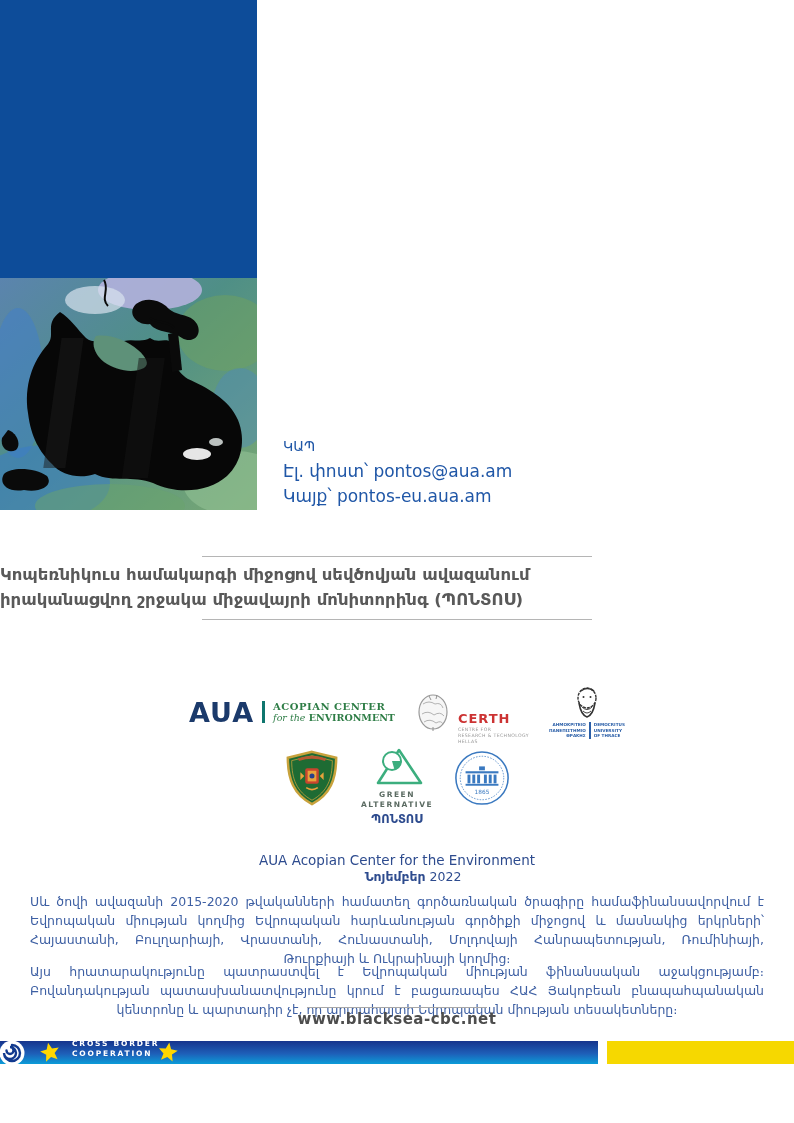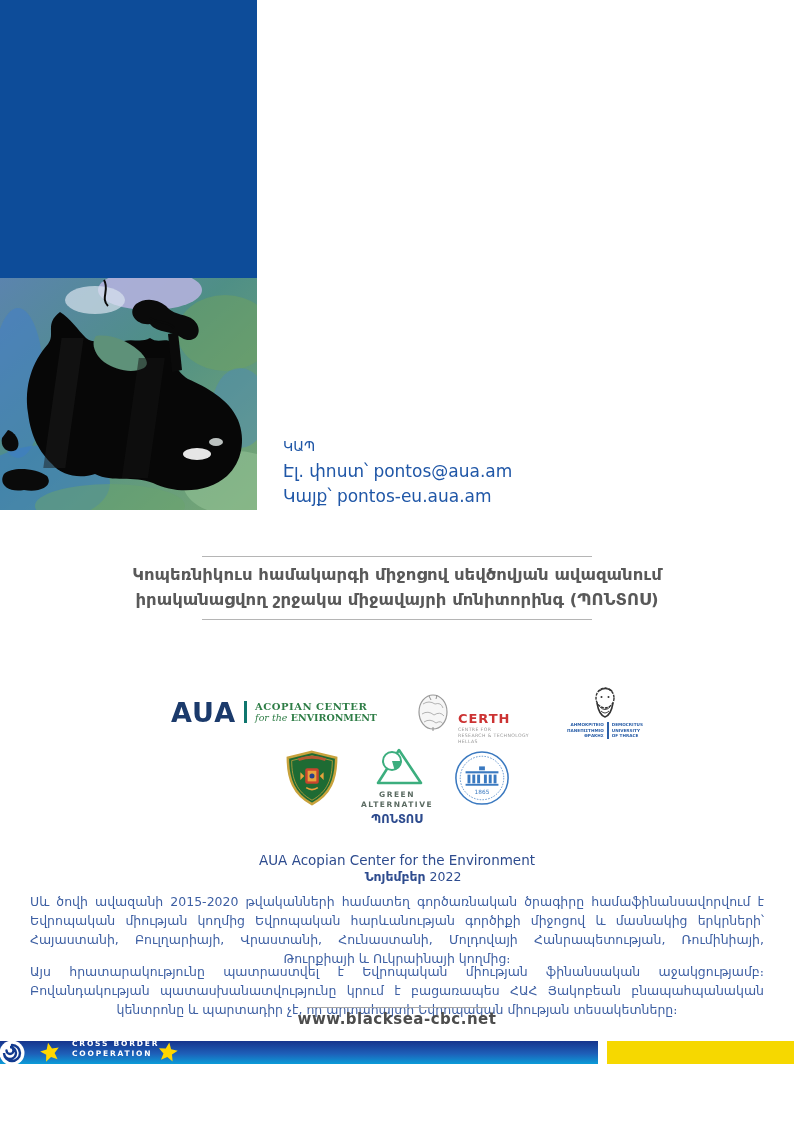--- a/index.html
+++ b/index.html
@@ -15,27 +15,27 @@
   
   .sat { position:absolute; left:0; top:278px; width:257px; height:232px; }
   .sat svg { display:block; width:100%; height:100%; }
 
   
   .contact { position:absolute; left:283px; top:433px; width:340px; color:#2057a7; }
   .contact-heading { font-size:14px; font-weight:normal; line-height:26px; }
   .contact-line { font-size:17px; line-height:25px; }
 
   
-  .title-block { position:absolute; left:0; top:556px; width:100%; text-align:center;border-radius:25px; }
+  .title-block { position:absolute; left:0; top:556px; width:100%; text-align:left;border-radius:25px; }
   .sep { width:390px; margin:0 auto; border-top:1px solid #b5b5b5; height:0; }
   .title-text { font-size:16.5px; font-weight:bold; color:#595959; line-height:25px; padding:5px 0 7px 0; }
 
   
   .logos-row { position:absolute; left:0; width:100%; display:flex; justify-content:center; align-items:center; }
-  .row1 { top:684px; gap:38px; height:56px;padding-left:20px; }
+  .row1 { top:684px; gap:20px; height:56px;padding-left:20px; }
   .row2 { top:747px; gap:20px; height:62px; }
 
   .logo-aua { display:flex; align-items:center; gap:8px; }
   .aua-acronym { font-size:27px; font-weight:bold; color:#1b3a6b; letter-spacing:1px; }
   .aua-text { border-left:3px solid #0f766e; padding-left:8px; }
   .aua-l1 { font-family:"DejaVu Serif", serif; font-size:10px; font-weight:bold; color:#2e7d46; letter-spacing:0.5px; }
   .aua-l2 { font-family:"DejaVu Serif", serif; font-size:9.5px; font-weight:bold; color:#2e7d46; }
   .aua-l2 .ft { font-style:italic; font-weight:normal; text-transform:none; }
 
   .logo-certh { display:flex; align-items:center; gap:7px; }

